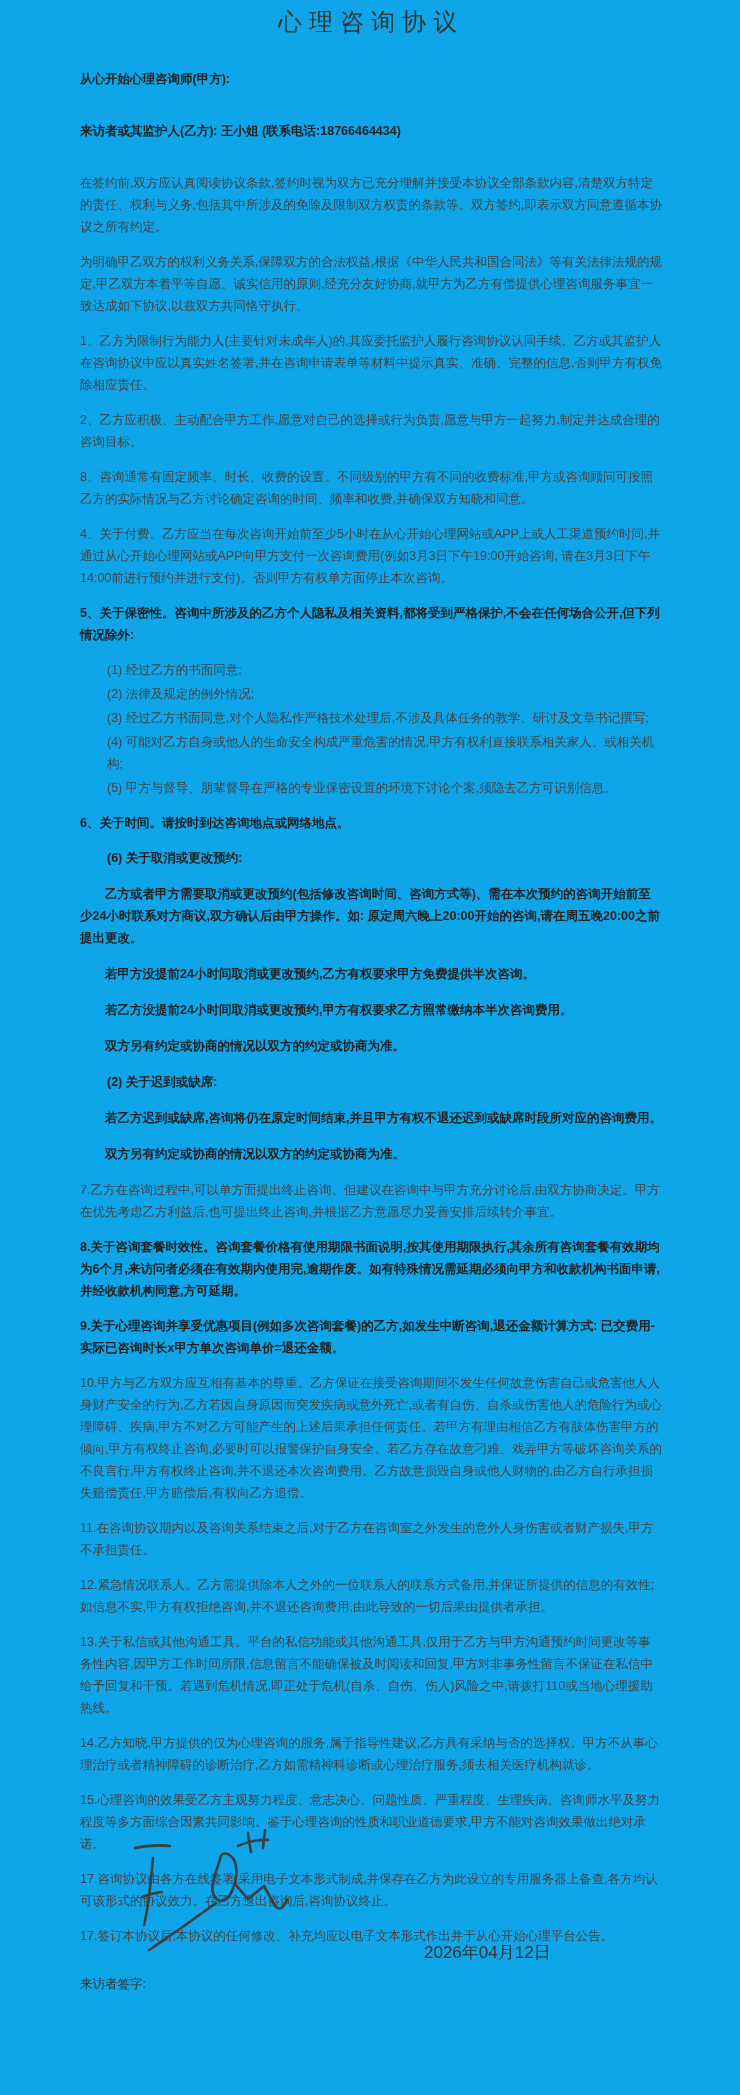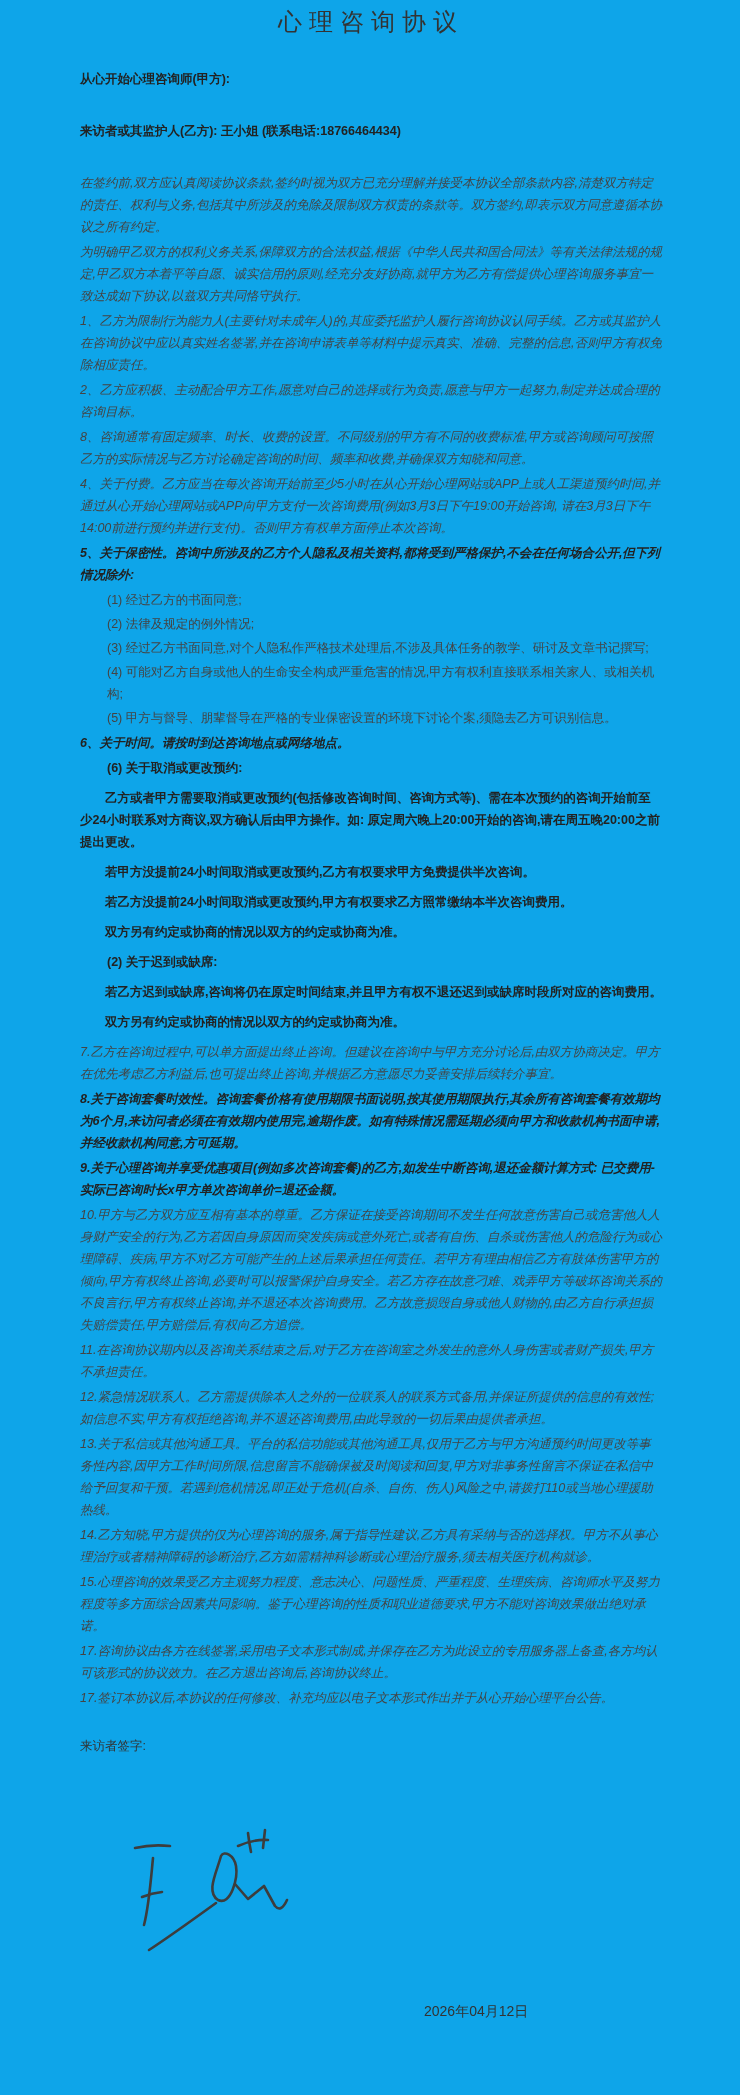--- a/index.html
+++ b/index.html
@@ -24,42 +24,42 @@
     text-align:center;
     letter-spacing:7px;
     margin:6px 0 20px 0;
     line-height:32px;
   }
   .party {
     font-weight:700;
     color:#222222;
     margin:30px 0;
   }
-  .p  { margin:3px 0;font-style:italic; }
+  .p  { margin:13px 0; }
   .bold { font-weight:700; color:#222222; }
   .item { margin:2px 0; padding-left:27px; }
-  .ti2  { margin:8px 0; text-indent:2em; }
+  .ti2  { margin:14px 0; text-indent:2em; }
   .sign-label { margin:26px 0 0 0; color:#333333; }
   .signature-svg {
     position:absolute;
     left:128px;
     top:1820px;
   }
   .signature-svg path {
     fill:none;
     stroke:#3d3d3d;
     stroke-width:2.6;
     stroke-linecap:round;
     stroke-linejoin:round;
   }
   .date {
     position:absolute;
     left:424px;
-    top:2000px;
-    font-size:14px;
+    top:1942px;
+    font-size:17px;
     color:#333333;
   }
 </style>
 </head>
 <body>
 
 <div class="page">
   <div class="content">
 
     <h1 class="title">心理咨询协议</h1>

